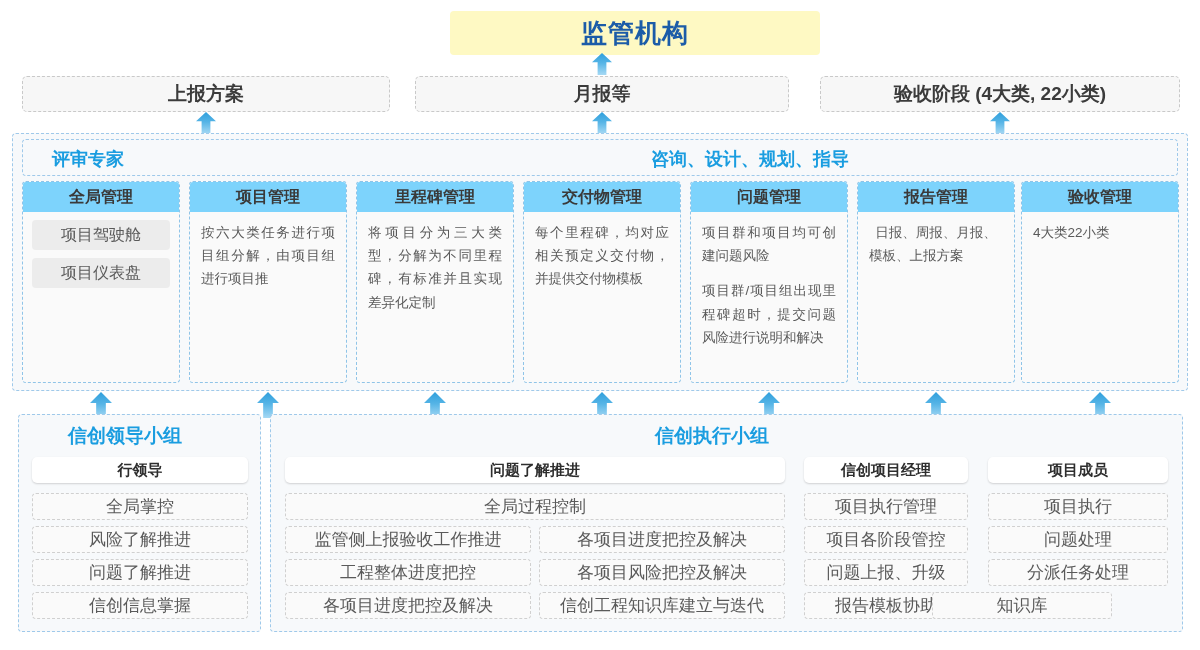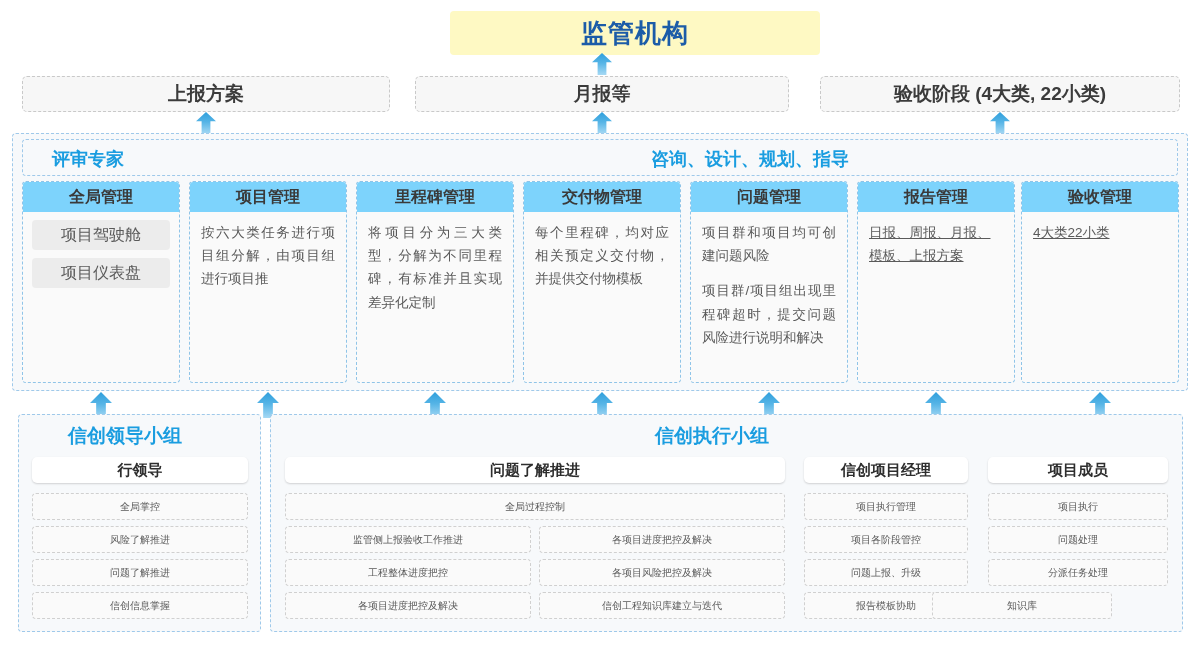--- a/index.html
+++ b/index.html
@@ -97,21 +97,21 @@
     box-sizing: border-box;
     padding: 9px 11px 8px 11px;
     font-size: 13.5px;
     color: #5a5a5a;
     line-height: 1.72;
     text-align: justify;
     text-align-last: left;
   }
   .card-body p { margin: 0 0 12px 0; }
   .card-body p:last-child { margin-bottom: 0; }
-  .card-body.plain { text-align: left; text-decoration: underline; }
+  .card-body.plain { text-align: center; }
 
   
   .pill {
     box-sizing: border-box;
     background: #ececec;
     border-radius: 4px;
     height: 30px;
     display: flex;
     align-items: center;
     justify-content: center;
@@ -150,21 +150,21 @@
   }
   .task {
     position: absolute;
     box-sizing: border-box;
     background: #fafafa;
     border: 1px dashed #d0d0d0;
     border-radius: 4px;
     display: flex;
     align-items: center;
     justify-content: center;
-    font-size: 10px;
+    font-size: 17px;
     color: #5a5a5a;
     white-space: nowrap;
   }
 
   
   .arrow {
     position: absolute;
     width: 22px;
     height: 26px;
     background: linear-gradient(to bottom, #2f9fdc 0%, #55b4e6 45%, #a6d9f4 100%);

